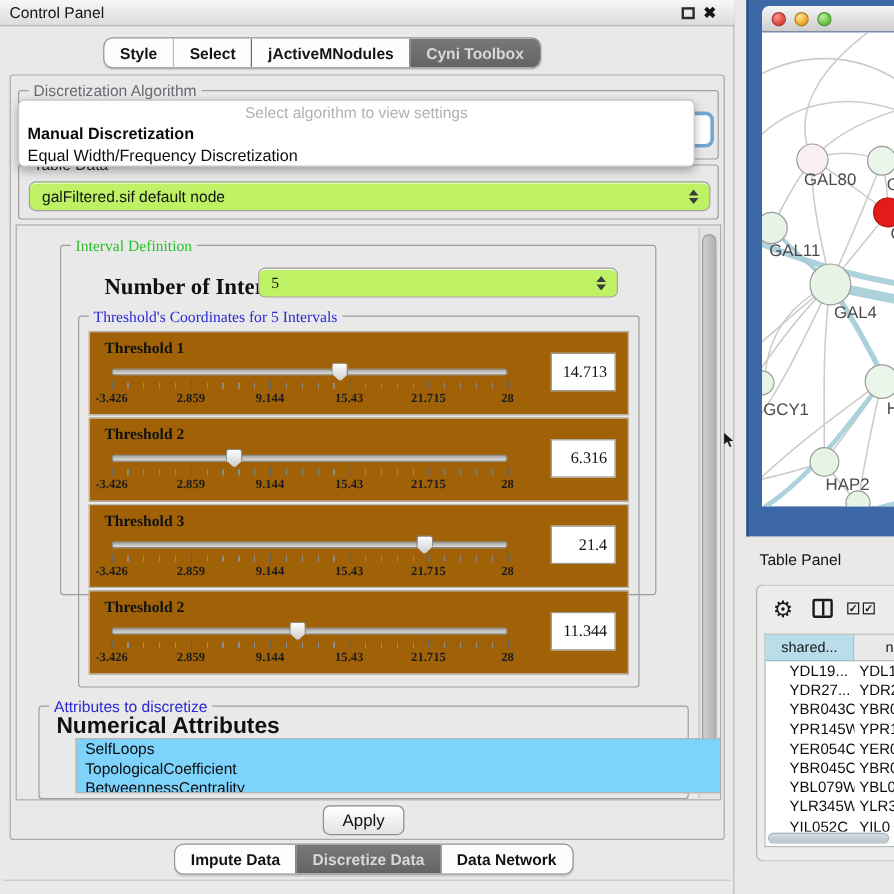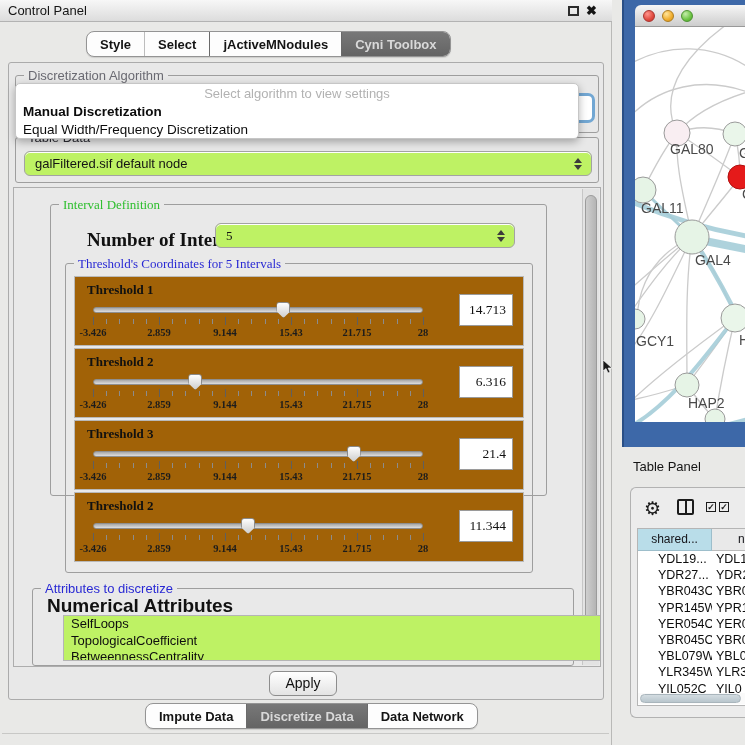--- a/index.html
+++ b/index.html
@@ -65,21 +65,21 @@
   .ticks-major { position:absolute; left:0; top:14px; width:330px; height:8px; }
   .ticks-major i { position:absolute; top:0; width:1px; height:8px; background:#5f5f5f; }
   .scale { position:absolute; left:0; top:24px; width:330px; height:12px; }
   .scale span { position:absolute; transform:translateX(-50%); font-size:10.5px; font-weight:bold; color:#1c1c1c; white-space:nowrap; }
   .thumb { position:absolute; top:-1px; width:14px; height:16px; background:linear-gradient(#fdfdfd,#cfcfcf); border:1px solid #8a8a8a; clip-path:polygon(0 0,100% 0,100% 58%,50% 100%,0 58%); border-radius:3px 3px 0 0; }
   .t-value { position:absolute; right:10px; top:17px; width:54px; height:32px; background:#fff; border:1px solid #9a9a9a; font-size:13.5px; color:#111; text-align:right; line-height:30px; padding-right:6px; }
 
   .num-label { position:absolute; font-size:19px; font-weight:bold; color:#111; }
 
   
-  .attr-list { position:absolute; left:30px; top:26px; width:567px; height:46px; background:#bef264; border:1px solid #b5b5b5; overflow:hidden; }
+  .attr-list { position:absolute; left:30px; top:26px; width:567px; height:46px; background:#7dd3fc; border:1px solid #b5b5b5; overflow:hidden; }
   .attr-item { height:16.5px; line-height:16.5px; padding-left:7px; font-size:13px; color:#0e0e0e; }
   .attr-vscroll { position:absolute; right:2px; top:2px; width:9px; height:30px; border-radius:5px; background:#bdbdbd; border:1px solid #a8a8a8; }
 
   .apply-btn { left:260px; top:608px; width:68px; height:25px; background:linear-gradient(#ffffff,#e3e3e3); border:1px solid #8d8d8d; border-radius:6px; font-size:14px; color:#111; text-align:center; line-height:23px; }
 
   .cp-bottom-line { left:2px; top:733px; width:607px; height:1px; background:#c8c8c6; }
 
   
   .net-window { left:622px; top:0; width:123px; height:447px; background:#3d68a8; border-left:2px solid #2a4f86; }
   .net-titlebar { position:absolute; left:11px; top:5px; width:112px; height:22px; background:linear-gradient(#f6f6f6,#cdcdcd); border-bottom:1px solid #999; border-top-left-radius:6px; }

